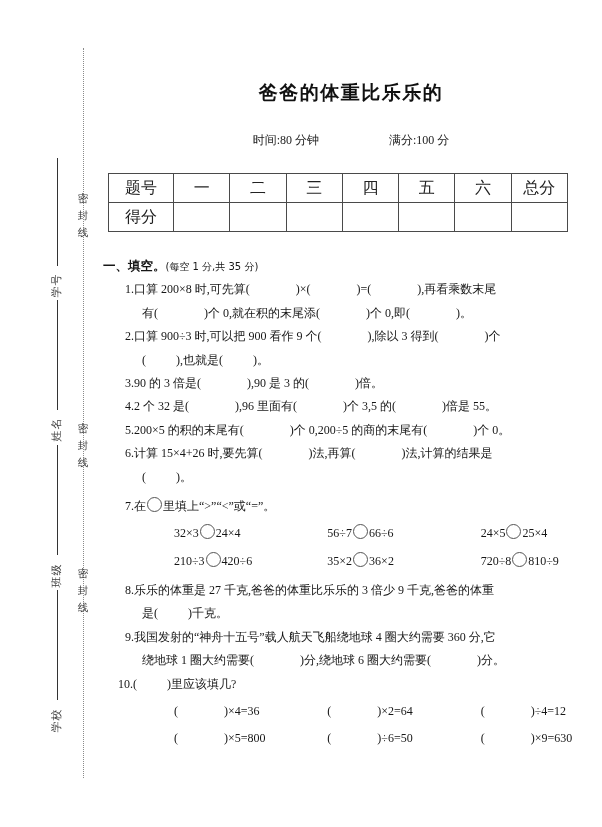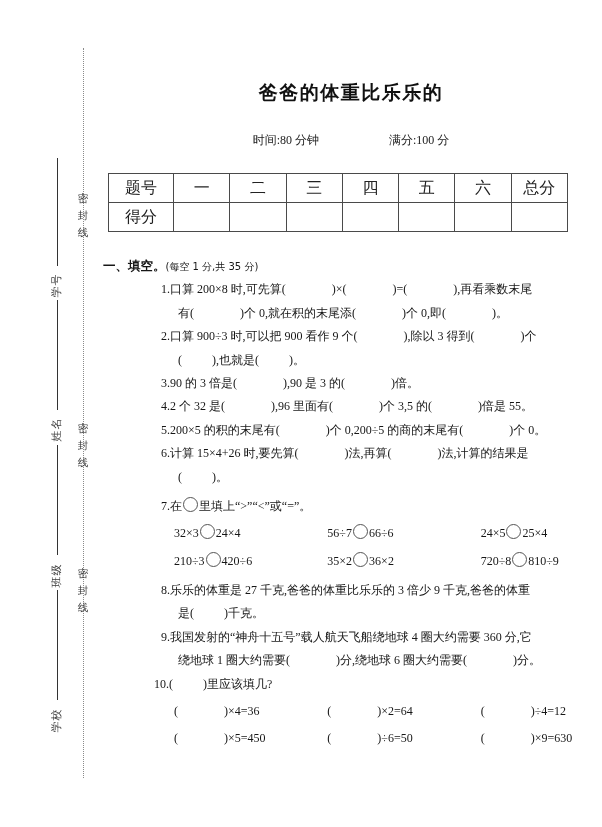--- a/index.html
+++ b/index.html
@@ -132,21 +132,21 @@
     font-size: 12.5px;
     padding-left: 3px;
     font-family: "DejaVu Sans", "Liberation Sans", sans-serif;
   }
   .section-head .pts { font-weight: normal; font-size: 10px; }
 
   .q {
     padding-left: 25px;
     position: relative;
   }
-  .q-line { display: block; margin-left: 36px; }
+  .q-line { display: block; }
   .q-line.cont { padding-left: 17px; }
 
   .blank {
     display: inline-block;
     min-width: 46px;
   }
   .blank-sm { display: inline-block; min-width: 30px; }
 
   
   .circ {
@@ -301,20 +301,20 @@
     <div class="q" style="padding-left:18px;">
       <span class="q-line"><span>10.</span><span>(</span><span class="blank-sm"></span><span>)里应该填几?</span></span>
 
       <div class="grid3 q10grid" style="margin-top:4px; padding-left:24px;">
         <div><span>(</span><span class="blank"></span><span>)×4=36</span></div>
         <div><span>(</span><span class="blank"></span><span>)×2=64</span></div>
         <div><span>(</span><span class="blank"></span><span>)÷4=12</span></div>
       </div>
 
       <div class="grid3 q10grid" style="margin-top:4px; padding-left:24px;">
-        <div><span>(</span><span class="blank"></span><span>)×5=450</span></div>
+        <div><span>(</span><span class="blank"></span><span>)×5=800</span></div>
         <div><span>(</span><span class="blank"></span><span>)÷6=50</span></div>
         <div><span>(</span><span class="blank"></span><span>)×9=630</span></div>
       </div>
     </div>
 
   </div>
 </div>
 
 </body></html>

